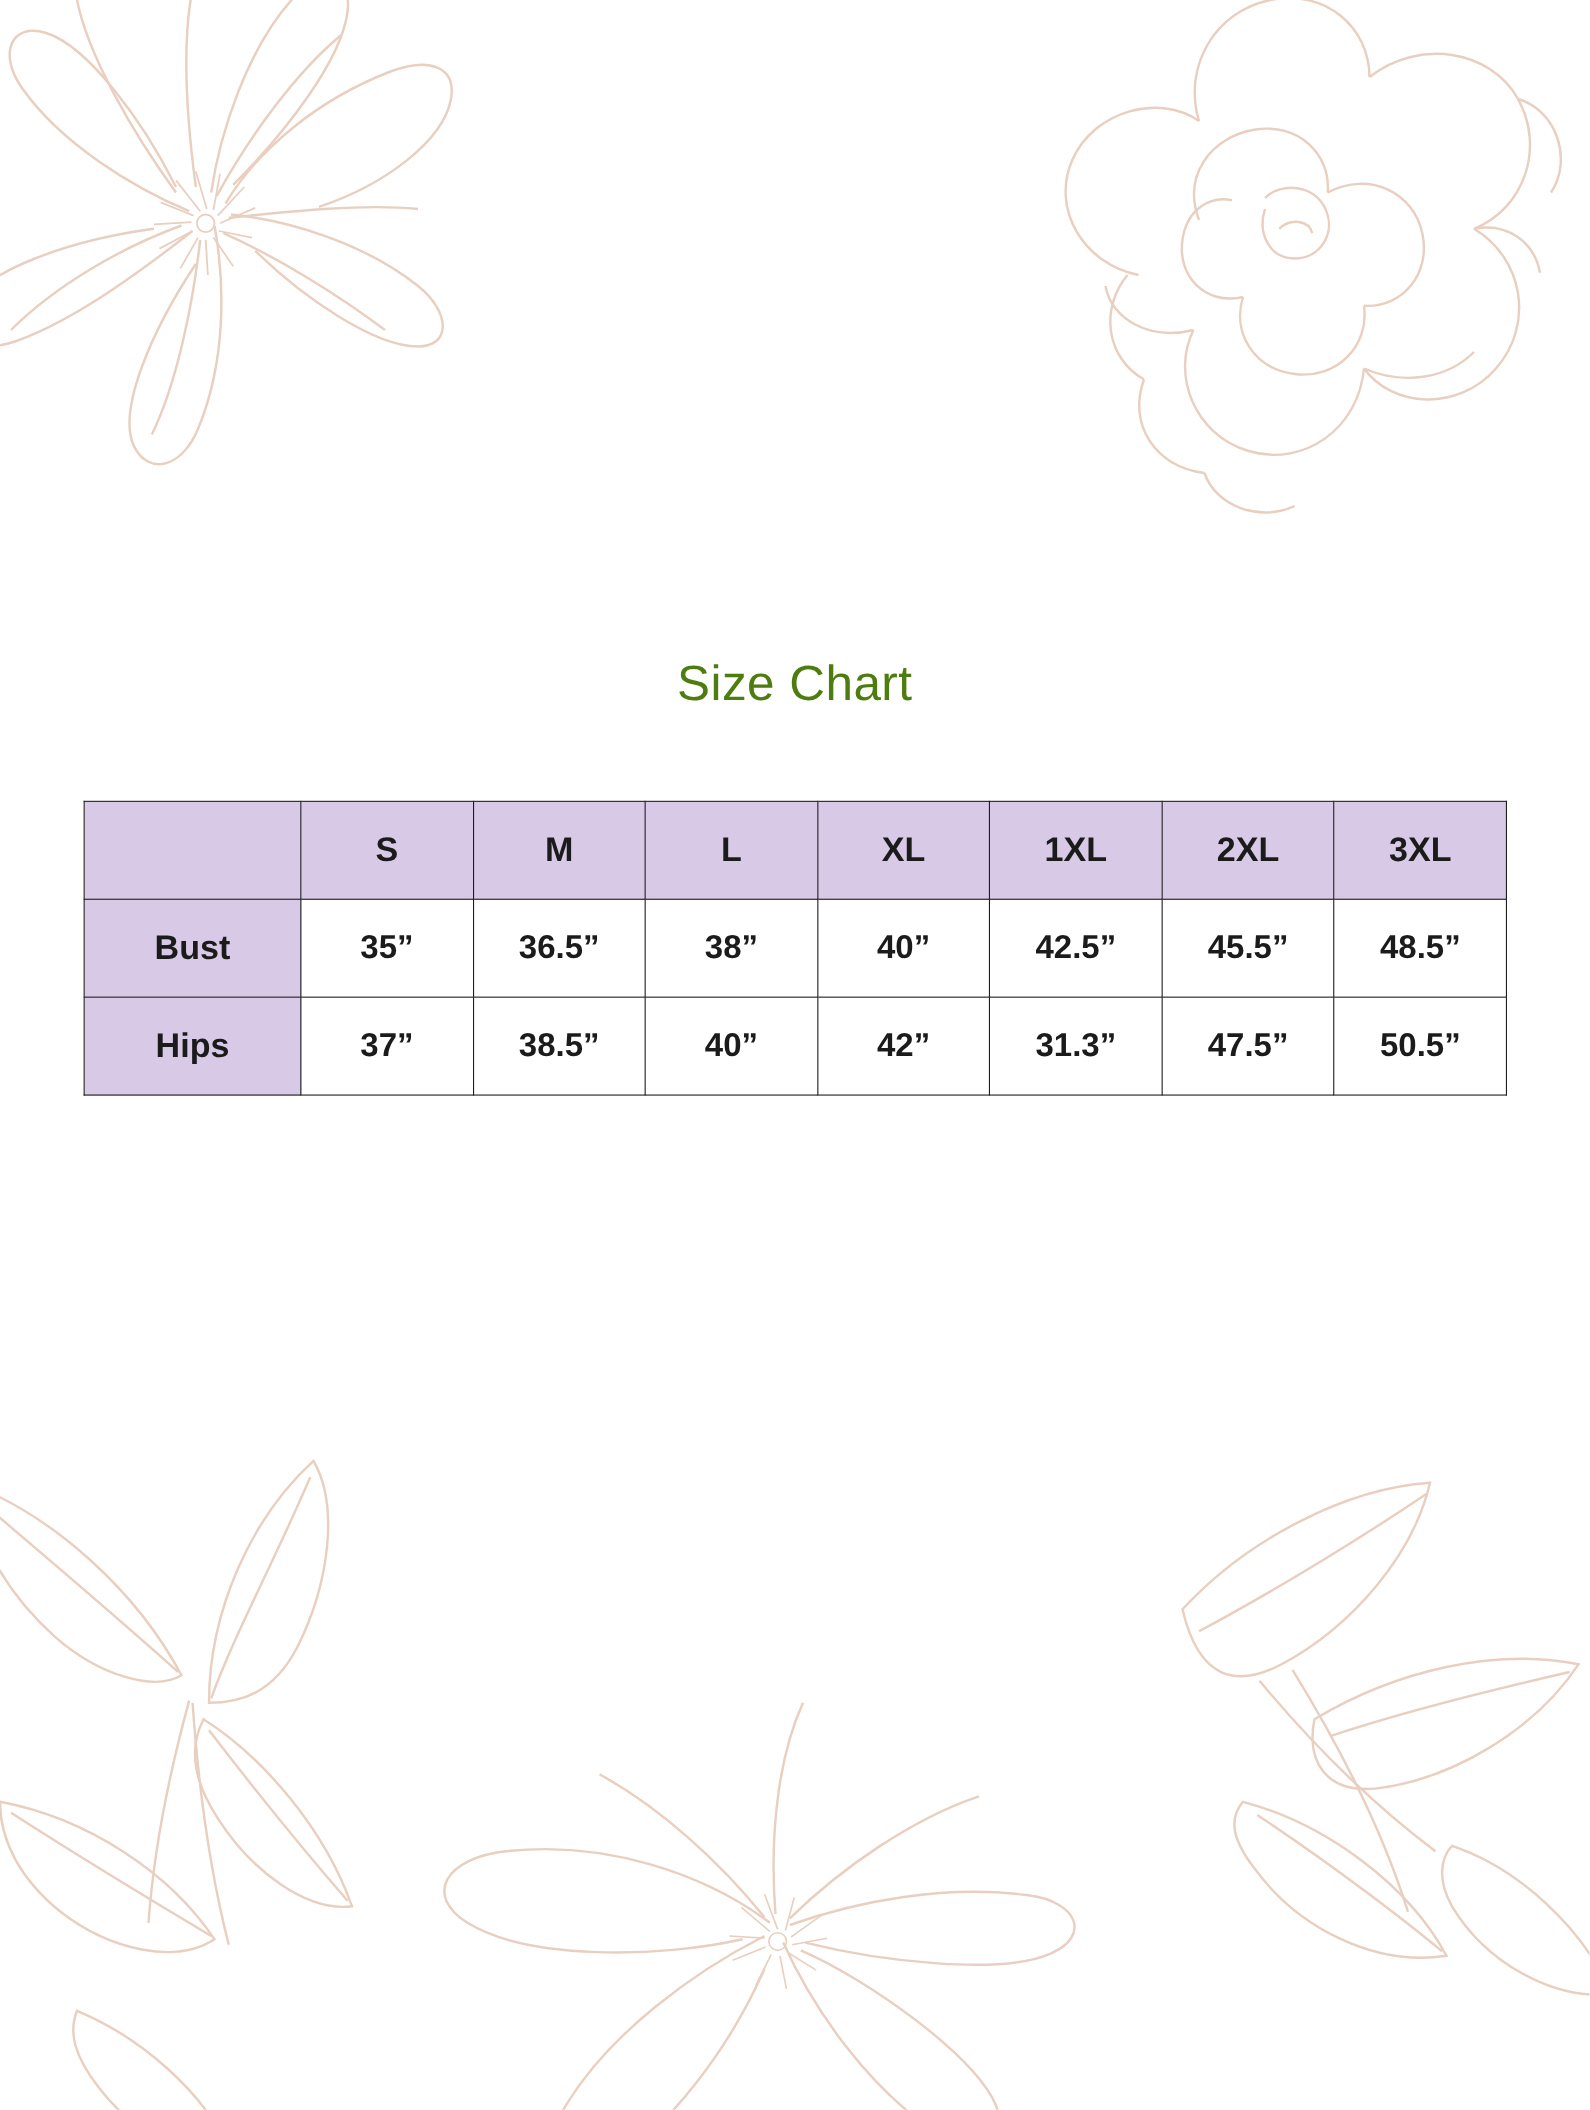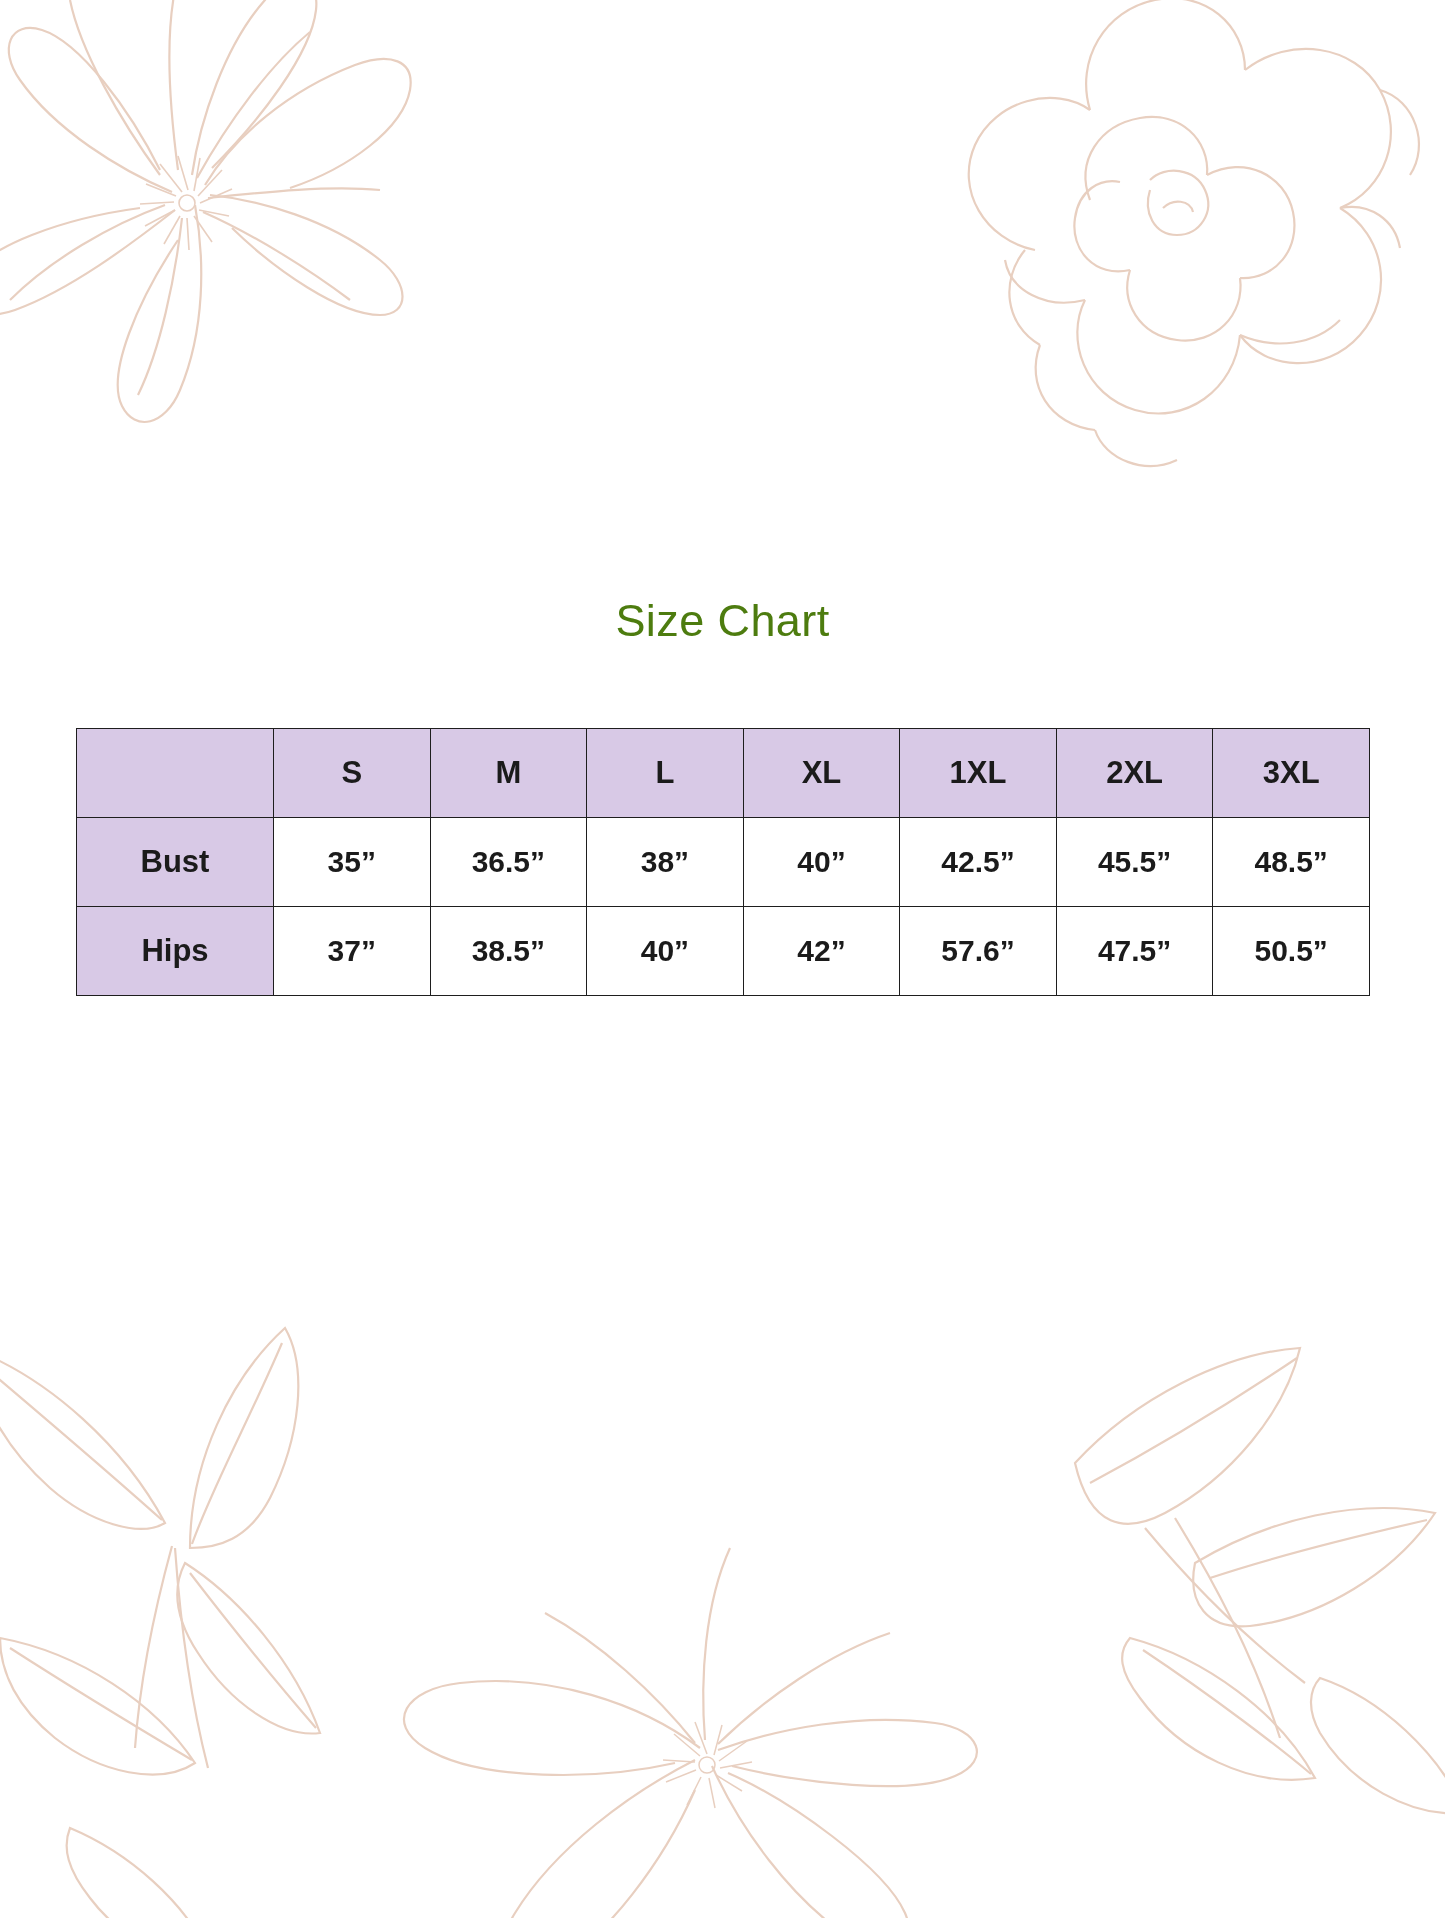--- a/index.html
+++ b/index.html
@@ -234,21 +234,21 @@
           <td>42.5”</td>
           <td>45.5”</td>
           <td>48.5”</td>
         </tr>
         <tr>
           <td class="rowhead">Hips</td>
           <td>37”</td>
           <td>38.5”</td>
           <td>40”</td>
           <td>42”</td>
-          <td>57.6”</td>
+          <td>31.3”</td>
           <td>47.5”</td>
           <td>50.5”</td>
         </tr>
       </tbody>
     </table>
   </div>
 
 </div>
 
 </body></html>

